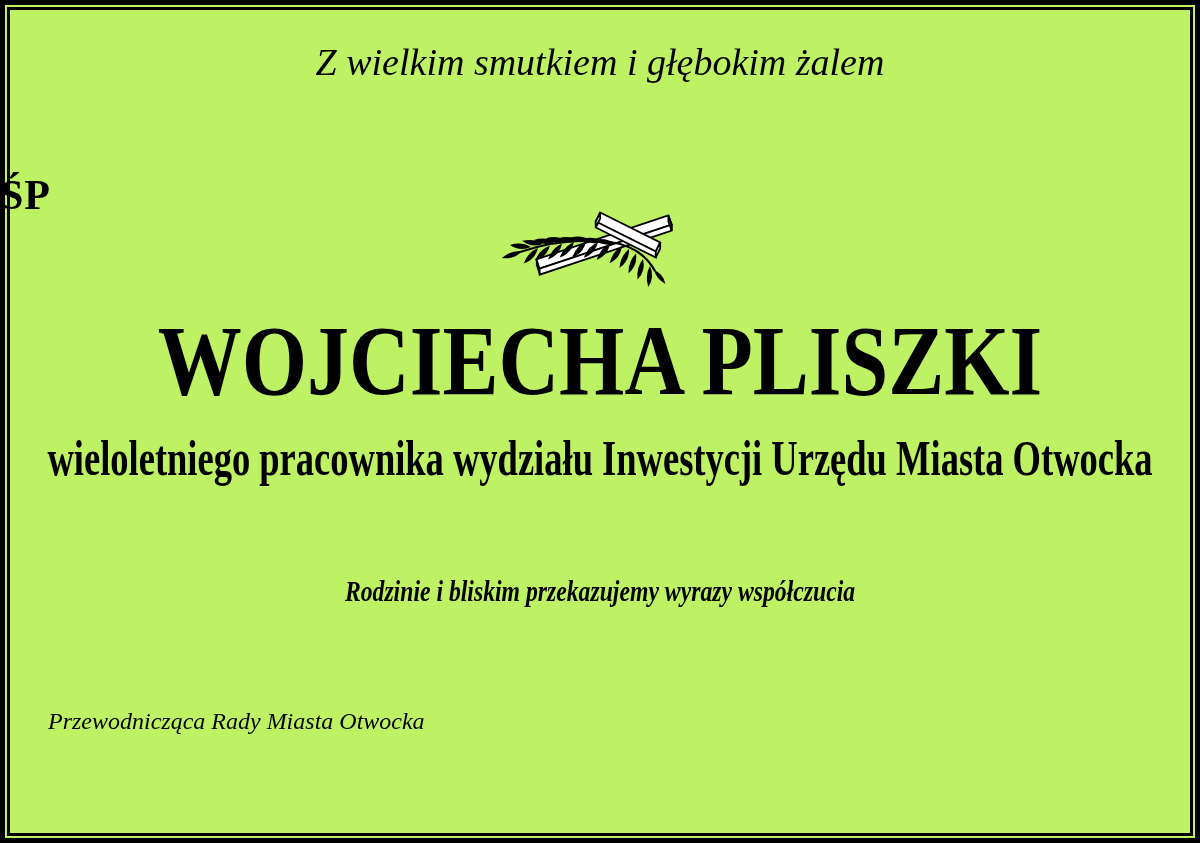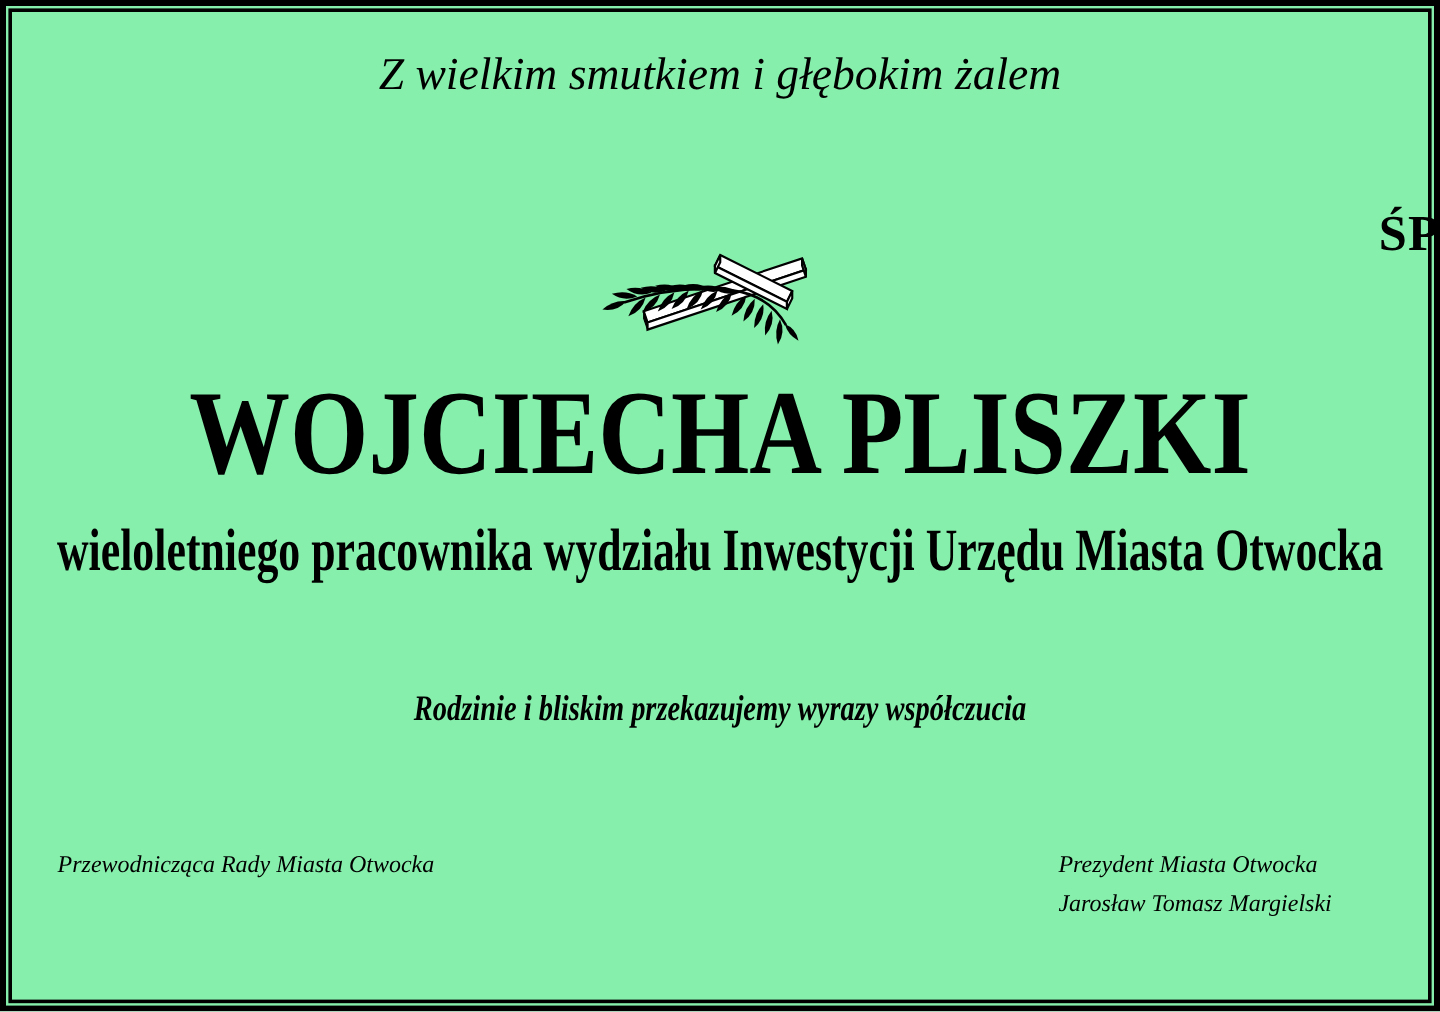--- a/index.html
+++ b/index.html
@@ -1,20 +1,20 @@
 <!DOCTYPE html>
 <html><head>
 <meta charset="utf-8">
 <style>
   html, body { margin: 0; padding: 0; background: #ffffff; }
   .page {
     position: relative;
     width: 1200px;
     height: 843px;
-    background: #86efac;
+    background: #bef264;
     color: #000000;
     font-family: "Liberation Serif", "DejaVu Serif", serif;
     overflow: hidden;
   }
   .frame-outer {
     position: absolute; inset: 0;
     border: 5px solid #000;
     pointer-events: none;
   }
   .frame-inner {
@@ -25,21 +25,21 @@
   .intro {
     position: absolute; top: 43px; left: 0; right: 0;
     text-align: center;
     font-style: italic;
     font-size: 38px;
     line-height: 38px;
     white-space: nowrap;
   }
   .sp {
     position: absolute; top: 174px; left: 0; right: 0;
-    text-align: right;
+    text-align: left;
     font-weight: bold;
     font-size: 42px;
     line-height: 42px;
     letter-spacing: 1px;
   }
   .cross-svg {
     position: absolute; left: 505px; top: 195px;
     width: 210px; height: 110px;
     overflow: visible;
   }
@@ -66,21 +66,21 @@
     top: 576px;
     font-size: 30px;
     line-height: 30px;
     font-weight: bold;
     font-style: italic;
     transform: translateX(-50%) scaleX(0.79);
   }
   .signature {
     position: absolute; top: 705px;
     font-style: italic;
-    font-size: 20px;
+    font-size: 24px;
     line-height: 32px;
     white-space: nowrap;
   }
   .signature-left  { left: 48px; }
   .signature-right { left: 882px; }
 </style>
 </head>
 <body>
 
 <div class="page">
@@ -143,18 +143,14 @@
   <h1 class="center-scale deceased-name">WOJCIECHA PLISZKI</h1>
 
   <div class="center-scale deceased-desc">wieloletniego pracownika wydziału Inwestycji Urzędu Miasta Otwocka</div>
 
   <div class="center-scale condolence">Rodzinie i bliskim przekazujemy wyrazy współczucia</div>
 
   <div class="signature signature-left">
     <div>Przewodnicząca Rady Miasta Otwocka</div>
   </div>
 
-  <div class="signature signature-right">
-    <div>Prezydent Miasta Otwocka</div>
-    <div>Jarosław Tomasz Margielski</div>
-  </div>
 
 </div>
 
 </body></html>

